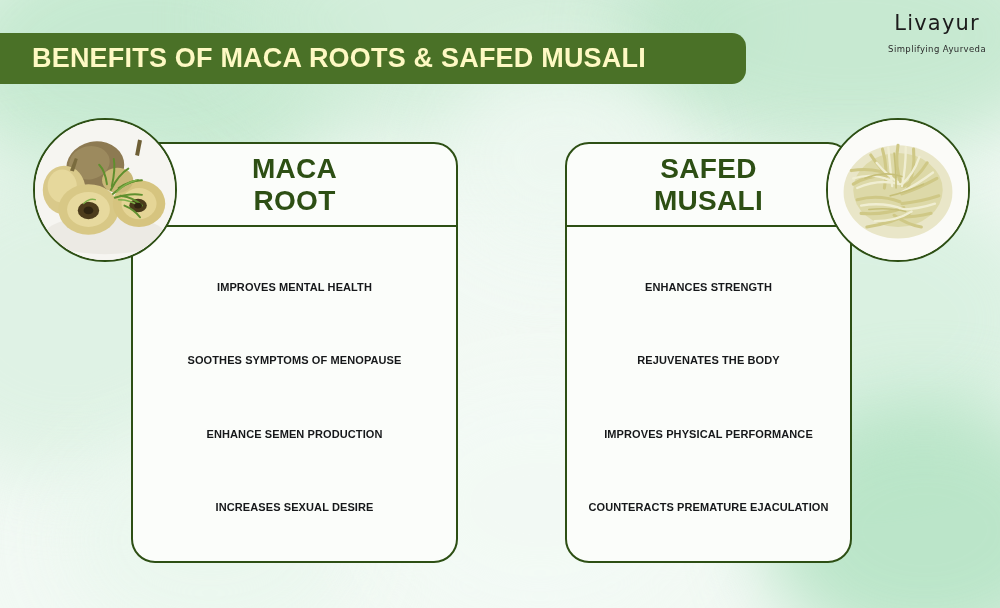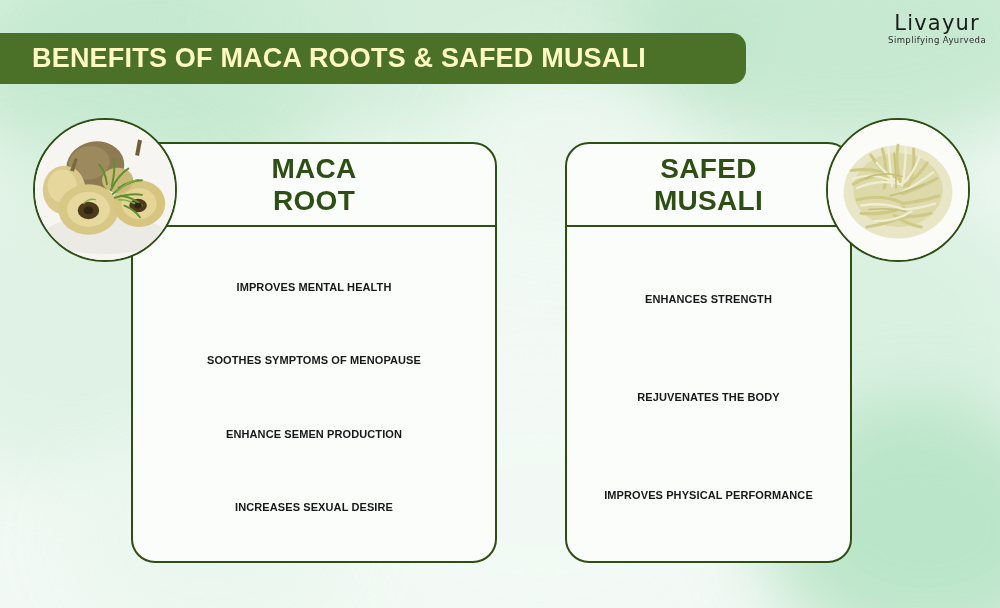--- a/index.html
+++ b/index.html
@@ -38,21 +38,21 @@
     line-height:1;
   }
   .logo-word {
     font-size:21px;
     font-weight:400;
     letter-spacing:1.2px;
     color:#1c1c1c;
     font-family:"DejaVu Sans", sans-serif;
   }
   .logo-tag {
-    margin-top:2px;
+    margin-top:11px;
     font-size:8.5px;
     letter-spacing:.4px;
     color:#2b2b2b;
     font-family:"DejaVu Sans", sans-serif;
   }
 
   
   .title-bar {
     position:absolute;
     left:-24px; top:33px;
@@ -71,21 +71,21 @@
   }
 
   
   .card {
     position:absolute;
     top:142px; height:421px;
     background:#fbfdfa;
     border:2.5px solid #2d4f14;
     border-radius:24px;
   }
-  .card-left  { left:131px; width:366px; }
+  .card-left  { left:131px; width:327px; }
   .card-right { left:565px; width:287px; }
 
   .card-head {
     height:83px;
     border-bottom:2.5px solid #2d4f14;
     display:flex; align-items:center; justify-content:center;
   }
   .card-title {
     color:#2d4f14;
     font-size:28px;
@@ -173,20 +173,22 @@
     <div class="card-head">
       <div class="card-title">SAFED
 MUSALI</div>
     </div>
     <div class="card-body">
       <div class="benefit">ENHANCES STRENGTH</div>
       <div class="benefit">REJUVENATES
 THE BODY</div>
       <div class="benefit">IMPROVES PHYSICAL
 PERFORMANCE</div>
+      <div class="benefit">COUNTERACTS PREMATURE
+EJACULATION</div>
     </div>
   </div>
 
   <div class="photo photo-left">
     <svg viewBox="0 0 144 144">
       <rect width="144" height="144" fill="#f6f5f1"></rect>
       <ellipse cx="72" cy="118" rx="62" ry="20" fill="#eceae4"></ellipse>
       <ellipse cx="62" cy="48" rx="30" ry="26" fill="#8d7a52" transform="rotate(-12 62 48)"></ellipse>
       <ellipse cx="56" cy="44" rx="21" ry="17" fill="#9c8a5e" transform="rotate(-12 56 44)"></ellipse>
       <ellipse cx="30" cy="72" rx="22" ry="25" fill="#d9c98a"></ellipse>

